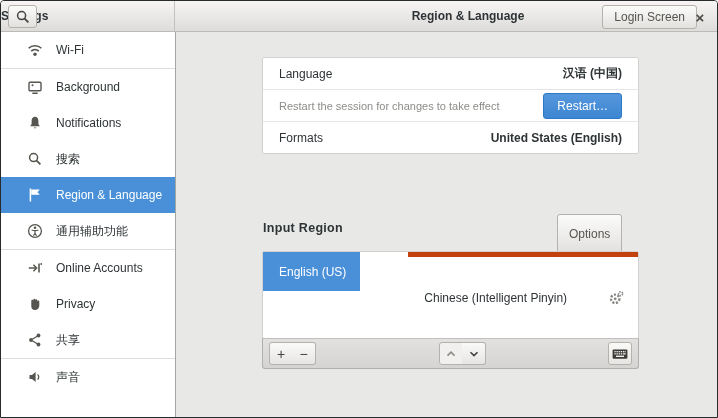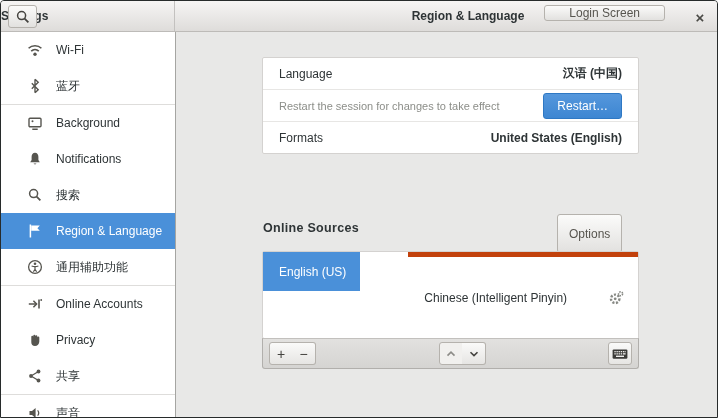--- a/index.html
+++ b/index.html
@@ -41,21 +41,21 @@
   .btn {
     background:linear-gradient(#fbfbfa,#e2e1df);
     border:1px solid #b5b2ad;
     border-radius:3px;
     color:#57554f;
     font-size:12px;
     display:inline-flex; align-items:center; justify-content:center;
     cursor:default;
   }
   .search-btn { position:absolute; left:7px; top:4px; width:29px; height:23px; }
-  .login-btn  { position:absolute; right:52px; top:4px; height:16px; padding:0 24px; }
+  .login-btn  { position:absolute; right:20px; top:4px; height:24px; padding:0 11px; }
   .close-x {
     position:absolute; right:6px; top:5px;
     width:22px; height:22px;
     display:flex; align-items:center; justify-content:center;
     color:#4a4a46; font-size:15px; font-weight:bold;
   }
   
   .app-body { flex:1; display:flex; overflow:hidden; }
   .sidebar {
     width:175px; flex:0 0 175px;
@@ -172,28 +172,20 @@
         <span class="icon">
           <svg width="16" height="16" viewBox="0 0 16 16">
             <path d="M1.6 6.3 C5 2.9 11 2.9 14.4 6.3" fill="none" stroke="currentColor" stroke-width="1.6"></path>
             <path d="M4.2 9.1 C6.4 7 9.6 7 11.8 9.1" fill="none" stroke="currentColor" stroke-width="1.6"></path>
             <circle cx="8" cy="12.2" r="1.7" fill="currentColor"></circle>
           </svg>
         </span>
         <span class="lbl">Wi-Fi</span>
       </div>
 
-      <div class="side-item">
-        <span class="icon">
-          <svg width="16" height="16" viewBox="0 0 16 16">
-            <path d="M8 1.3 L11.2 4.3 L4.8 10.7 M8 14.7 L11.2 11.7 L4.8 5.3 M8 1.3 L8 14.7" fill="none" stroke="currentColor" stroke-width="1.4"></path>
-          </svg>
-        </span>
-        <span class="lbl">蓝牙</span>
-      </div>
 
       <div class="side-sep"></div>
 
       <div class="side-item">
         <span class="icon">
           <svg width="16" height="16" viewBox="0 0 16 16">
             <rect x="2" y="3.2" width="12" height="8.6" rx="1" fill="none" stroke="currentColor" stroke-width="1.4"></rect>
             <circle cx="5.5" cy="6.2" r="1" fill="currentColor"></circle>
             <path d="M5.3 14.2 h5.4" stroke="currentColor" stroke-width="1.4"></path>
           </svg>
@@ -302,21 +294,21 @@
         <div class="crow">
           <span class="notice">Restart the session for changes to take effect</span>
           <button class="restart-btn">Restart…</button>
         </div>
         <div class="crow">
           <span class="rlabel">Formats</span>
           <span class="rvalue">United States (English)</span>
         </div>
       </div>
 
-      <div class="is-title">Online Sources</div>
+      <div class="is-title">Input Region</div>
       <div class="btn options-btn">Options</div>
 
       <div class="card card-list">
         <div class="source-row first selected">
           <span>English (US)</span>
         </div>
         <div class="source-row second">
           <span>Chinese (Intelligent Pinyin)</span>
           <span class="gear">
             <svg width="16" height="16" viewBox="0 0 16 16">

